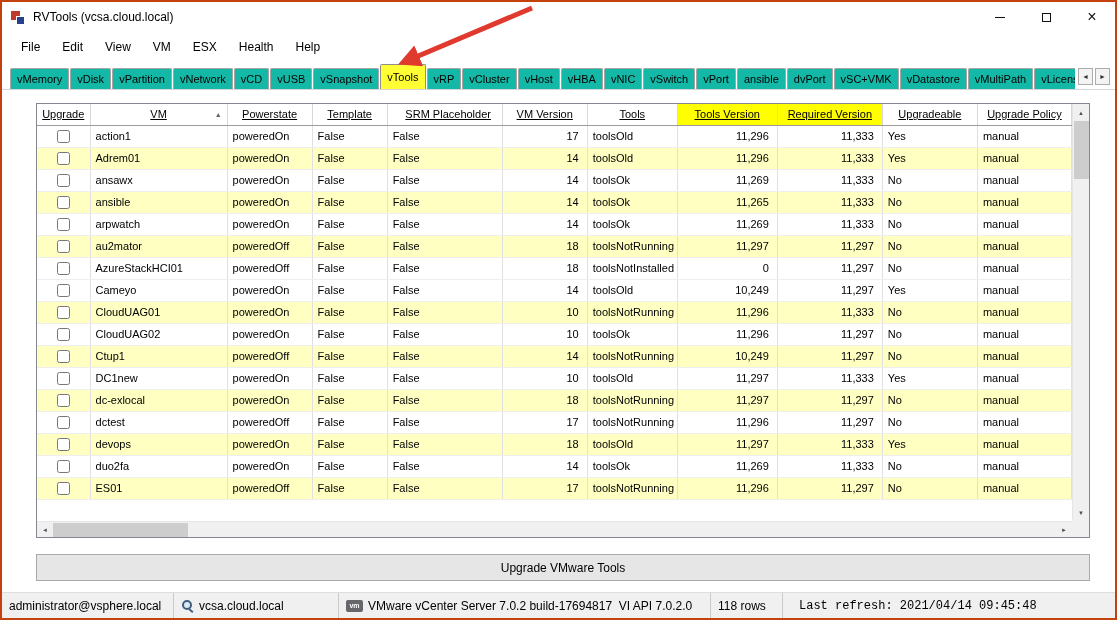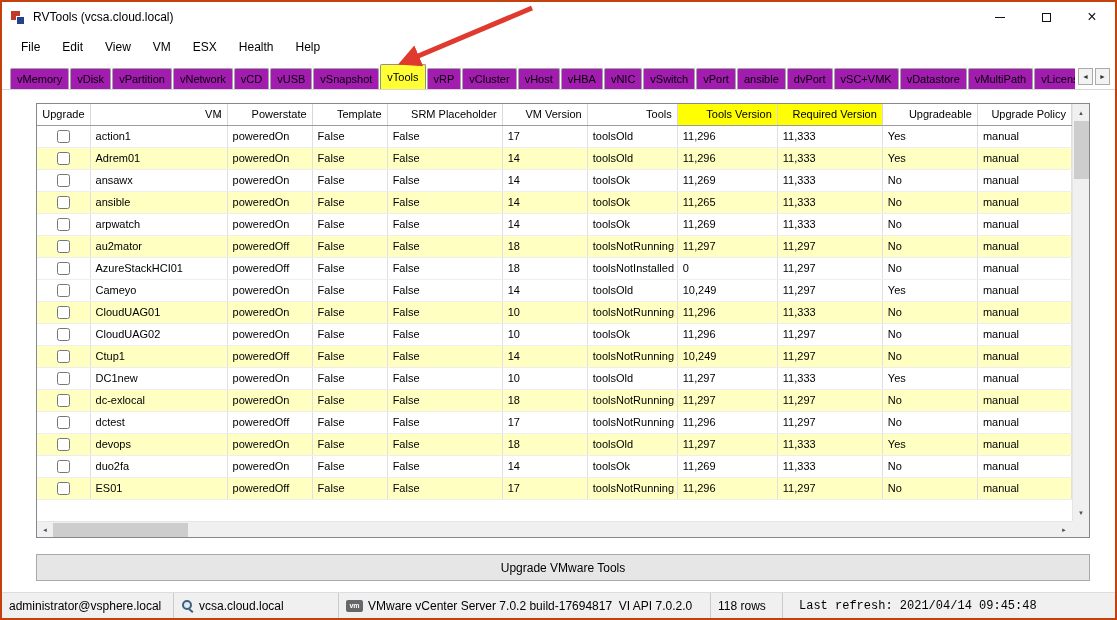--- a/index.html
+++ b/index.html
@@ -24,34 +24,34 @@
   .win-btn .box{width:9px;height:9px;border:1px solid #111;}
   .win-btn .x{font-size:16px;line-height:1;}
 
   
   .menubar{height:30px;display:flex;align-items:center;padding-left:8px;background:#fff;}
   .menu-item{font-size:12px;padding:5px 11px;color:#000;}
 
   
   .tabstrip{height:28px;display:flex;align-items:flex-end;padding:0 40px 0 8px;position:relative;border-bottom:1px solid #d7d7d7;background:#fff;}
   .tabs{display:flex;align-items:flex-end;overflow:hidden;white-space:nowrap;}
-  .tab{flex:none;font-size:11px;height:21px;line-height:20px;padding:0 6px;background:#a21caf;border:1px solid #a5a5a5;border-bottom:none;margin-right:1px;border-radius:2px 2px 0 0;color:#000;}
+  .tab{flex:none;font-size:11px;height:21px;line-height:20px;padding:0 6px;background:#14b8a6;border:1px solid #a5a5a5;border-bottom:none;margin-right:1px;border-radius:2px 2px 0 0;color:#000;}
   .tab.selected{background:var(--selected-tab);height:25px;line-height:24px;border-color:#8f8f8f;}
   .tab-scroll{position:absolute;right:5px;bottom:4px;display:flex;gap:2px;}
   .tsbtn{width:15px;height:17px;font-size:7px;display:flex;align-items:center;justify-content:center;background:#f3f3f3;border:1px solid #ababab;color:#333;}
 
   
   .table-outer{position:absolute;left:34px;top:101px;width:1054px;height:435px;border:1px solid #828790;background:#fff;}
   .grid{border-collapse:collapse;table-layout:fixed;width:1035px;}
-  .grid th{height:21px;font-weight:normal;font-size:11px;text-align:right;padding:0 5px;background:#fff;border-right:1px solid #d8d8d8;border-bottom:1px solid #9c9c9c;white-space:nowrap;overflow:hidden;position:relative;color:#000;}
+  .grid th{height:21px;font-weight:normal;font-size:11px;text-align:center;padding:0 5px;background:#fff;border-right:1px solid #d8d8d8;border-bottom:1px solid #9c9c9c;white-space:nowrap;overflow:hidden;position:relative;color:#000;text-decoration:underline;}
   .grid th.hl{background:var(--highlighted-header);}
   .sort-glyph{position:absolute;right:5px;top:7px;font-size:7px;color:#666;}
   .grid td{height:22px;font-size:11px;padding:0 5px;border-right:1px solid #e0e0e0;border-bottom:1px solid #eeeeee;white-space:nowrap;overflow:hidden;color:#000;}
   .grid tr.alt td{background:var(--alt-row);}
-  .grid td.num{padding-right:8px;}
+  .grid td.num{text-align:right;padding-right:8px;}
   .grid td.chk{text-align:center;padding:0;}
   .grid td.chk input{width:13px;height:13px;margin:0;vertical-align:middle;}
 
   
   .vscroll{position:absolute;top:0;right:0;width:17px;height:417px;background:#f0f0f0;border-left:1px solid #e5e5e5;}
   .vscroll .arr{height:17px;display:flex;align-items:center;justify-content:center;font-size:6px;color:#505050;}
   .vscroll .arr.down{position:absolute;bottom:0;left:0;right:0;}
   .vthumb{position:absolute;top:17px;left:1px;width:15px;height:58px;background:#cdcdcd;}
   .hscroll{position:absolute;bottom:0;left:0;width:1035px;height:16px;background:#f0f0f0;border-top:1px solid #e5e5e5;}
   .hscroll .arr{position:absolute;top:0;width:16px;height:16px;display:flex;align-items:center;justify-content:center;font-size:6px;color:#505050;}

